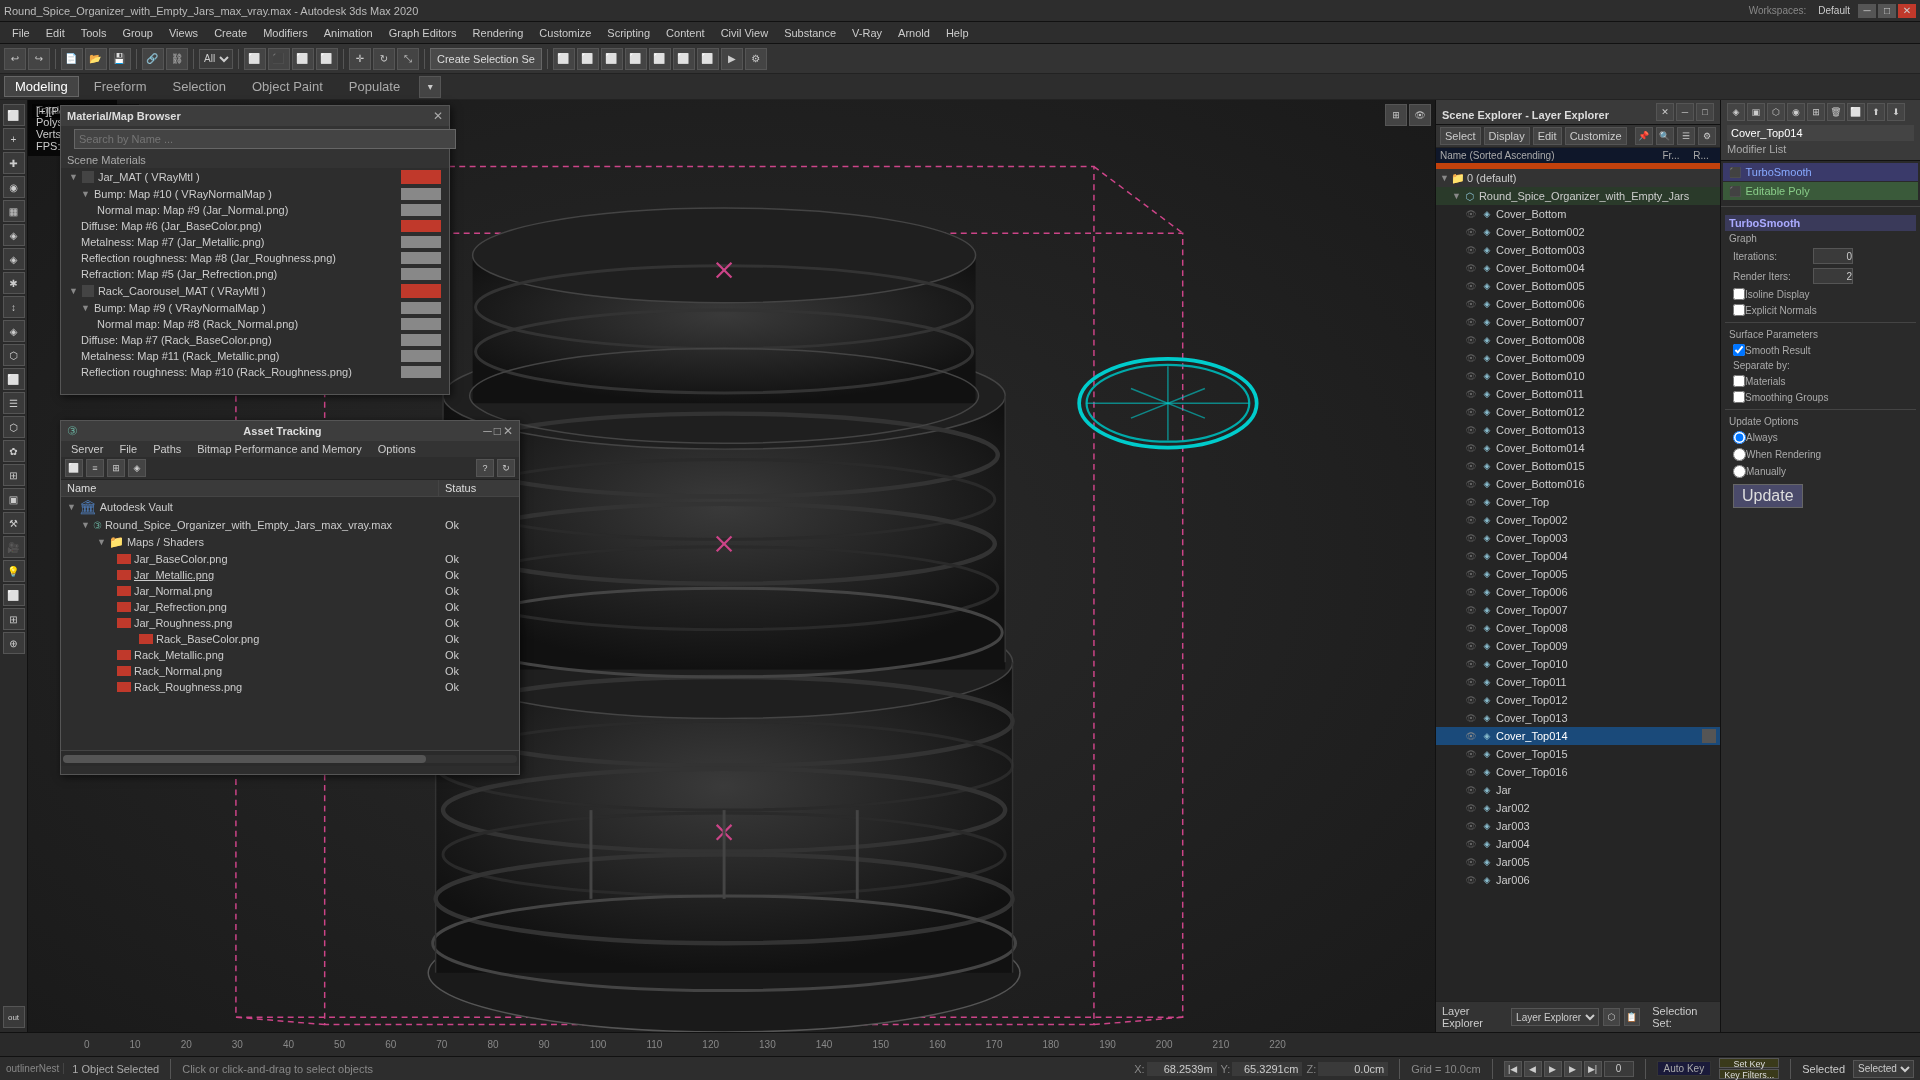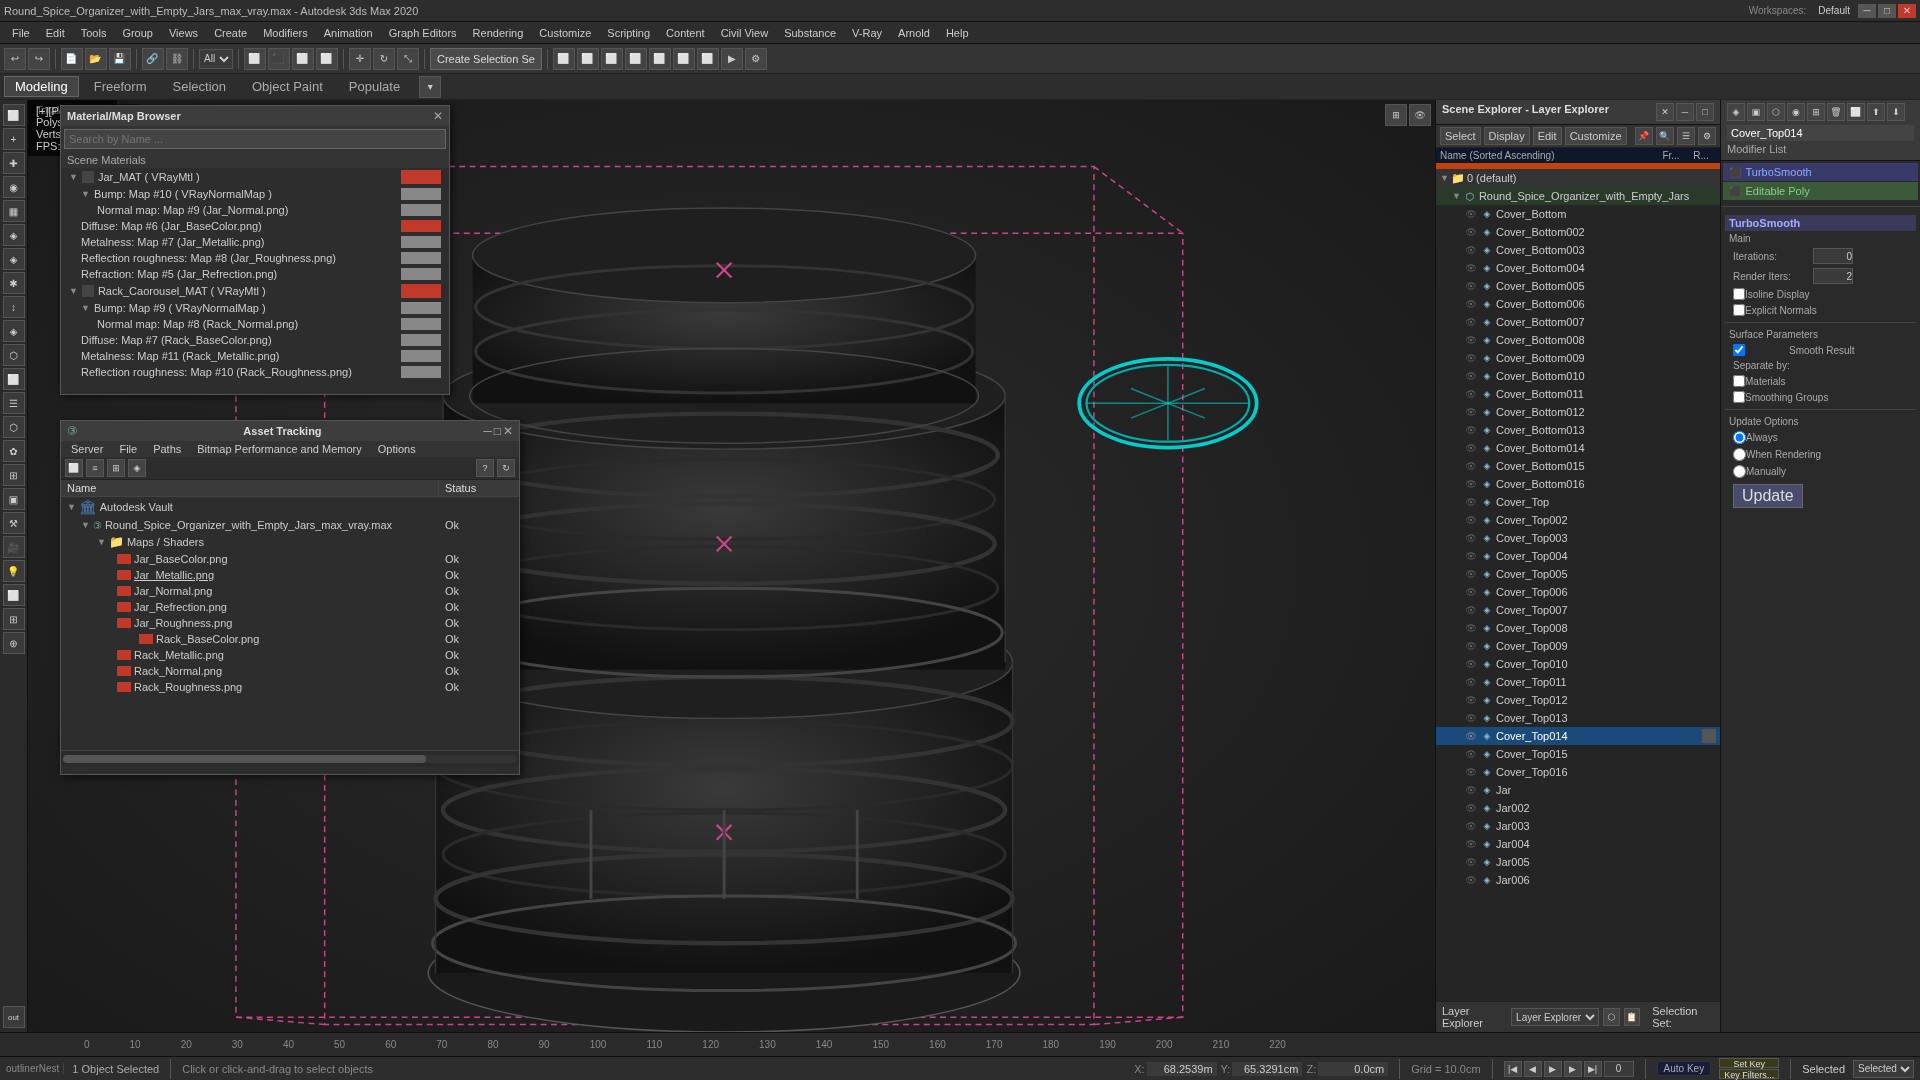--- a/index.html
+++ b/index.html
@@ -49,21 +49,21 @@
 
     
     .viewport-content {
       width: 100%; height: 100%;
       background: radial-gradient(ellipse at center, #2a2a2a 0%, #1a1a1a 100%);
       position: relative; overflow: hidden;
     }
 
     
     #right-panel { width: 285px; background: #2a2a2a; border-left: 1px solid #111; display: flex; flex-direction: column; }
-    #scene-explorer-header { background: #3a3a3a; padding: 3px 6px; display: flex; align-items: flex-start; justify-content: space-between; border-bottom: 1px solid #111; }
+    #scene-explorer-header { background: #3a3a3a; padding: 3px 6px; display: flex; align-items: flex-end; justify-content: space-between; border-bottom: 1px solid #111; }
     #scene-explorer-header .title { color: #ddd; font-size: 11px; font-weight: bold; }
     #scene-explorer-toolbar { background: #333; padding: 2px 4px; display: flex; align-items: flex-end; gap: 3px; border-bottom: 1px solid #222; }
     .se-btn { width: 18px; height: 18px; background: #444; border: 1px solid #555; color: #ccc; cursor: pointer; display: flex; align-items: center; justify-content: center; font-size: 9px; }
     #scene-tree { flex: 1; overflow-y: auto; background: #252525; }
     .tree-item { display: flex; align-items: center; padding: 1px 4px; cursor: pointer; height: 18px; }
     .tree-item.selected { background: #1a4a7a; }
     .tree-icon { width: 14px; height: 14px; margin-right: 2px; display: inline-flex; align-items: center; justify-content: center; }
     .tree-label { font-size: 11px; color: #ccc; flex: 1; }
     .tree-expand { color: #888; margin-right: 2px; font-size: 9px; cursor: pointer; }
 
@@ -81,21 +81,21 @@
     .update-btn { margin: 4px 8px; padding: 2px 8px; background: #4a4a6a; border: 1px solid #666; color: #ddd; cursor: pointer; font-size: 16px; }
 
     
     .float-panel { position: absolute; background: #2d2d2d; border: 1px solid #555; box-shadow: 2px 2px 8px rgba(0,0,0,0.6); }
     .panel-header { background: #3d3d3d; padding: 3px 6px; display: flex; align-items: center; justify-content: space-between; cursor: move; }
     .panel-title { color: #ddd; font-size: 11px; font-weight: bold; }
     .panel-close { color: #aaa; cursor: pointer; font-size: 12px; background: none; border: none; }
 
     
     #mat-browser { left: 60px; top: 105px; width: 390px; height: 290px; }
-    #mat-browser input { width: 100%; height: 20px; background: #444; border: 1px solid #666; color: #ccc; padding: 2px 4px; font-size: 11px; }
+    #mat-browser input { width: 100%; height: 20px; background: #444; border: 1px solid #666; color: #ccc; padding: 2px 4px; font-size: 11px; margin-left: 10px; }
     .mat-item { display: flex; align-items: center; padding: 2px 8px; cursor: pointer; gap: 4px; }
     .mat-name { font-size: 11px; color: #ccc; }
     .sub-mat { padding-left: 20px; }
     .sub-sub-mat { padding-left: 36px; }
 
     
     #asset-tracking { left: 60px; top: 420px; width: 460px; height: 355px; }
     #at-menubar { background: #333; padding: 1px 4px; display: flex; gap: 4px; }
     .at-menu { font-size: 11px; color: #ccc; padding: 1px 6px; cursor: pointer; }
     #at-toolbar { background: #2d2d2d; padding: 2px 4px; display: flex; gap: 3px; border-bottom: 1px solid #222; align-items: center; }
@@ -666,21 +666,21 @@
         </div>
         <div class="mod-item" style="background:#3a5a3a;padding:3px 6px;display:flex;align-items:center;gap:4px;">
           <span style="color:#88cc88;font-size:10px;">⬛</span>
           <span class="mod-label" style="color:#88cc88;">Editable Poly</span>
         </div>
       </div>
       <div class="separator-line"></div>
 
       <div id="mod-content">
         <div style="background:#3a3a5a;padding:2px 4px;font-size:11px;color:#aaaaff;font-weight:bold;">TurboSmooth</div>
-        <div style="padding:2px 4px;font-size:10px;color:#aaa;">Main</div>
+        <div style="padding:2px 4px;font-size:10px;color:#aaa;">Graph</div>
 
         <div class="mod-row">
           <span class="mod-key">Iterations:</span>
           <input class="mod-input" value="0" style="">
         </div>
         <div class="mod-row">
           <span class="mod-key">Render Iters:</span>
           <input class="mod-input" value="2" style="">
         </div>
 
@@ -691,21 +691,21 @@
         <div class="mod-row">
           <input type="checkbox" class="mod-checkbox" style="">
           <span class="mod-key" style="width:auto;">Explicit Normals</span>
         </div>
 
         <div class="separator-line"></div>
         <div style="padding:2px 4px;font-size:10px;color:#aaa;">Surface Parameters</div>
 
         <div class="mod-row">
           <input type="checkbox" class="mod-checkbox" checked="" style="">
-          <span class="mod-key" style="width:auto;margin-left:44px;">Smooth Result</span>
+          <span class="mod-key" style="width:auto;">Smooth Result</span>
         </div>
         <div style="padding:2px 8px;font-size:10px;color:#aaa;">Separate by:</div>
         <div class="mod-row">
           <input type="checkbox" class="mod-checkbox" style="">
           <span class="mod-key" style="width:auto;">Materials</span>
         </div>
         <div class="mod-row">
           <input type="checkbox" class="mod-checkbox" style="">
           <span class="mod-key" style="width:auto;">Smoothing Groups</span>
         </div>

